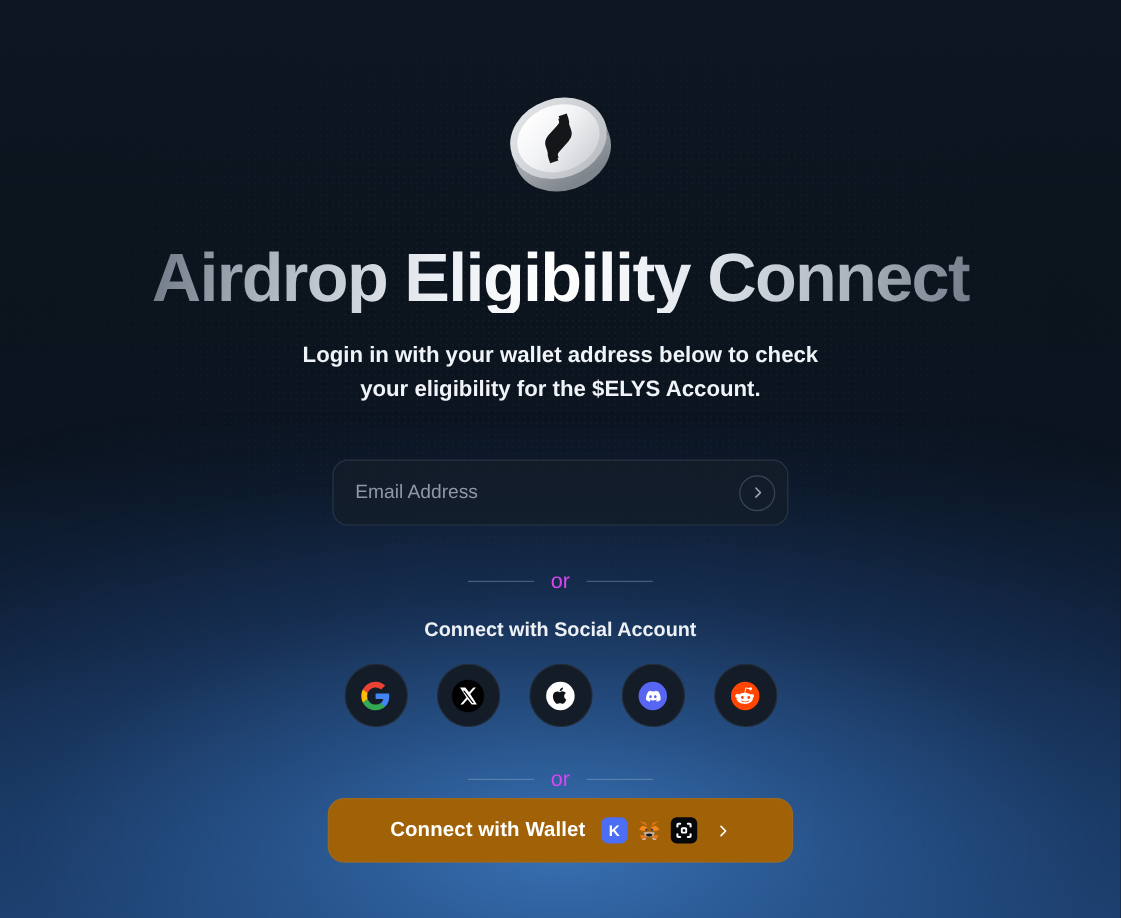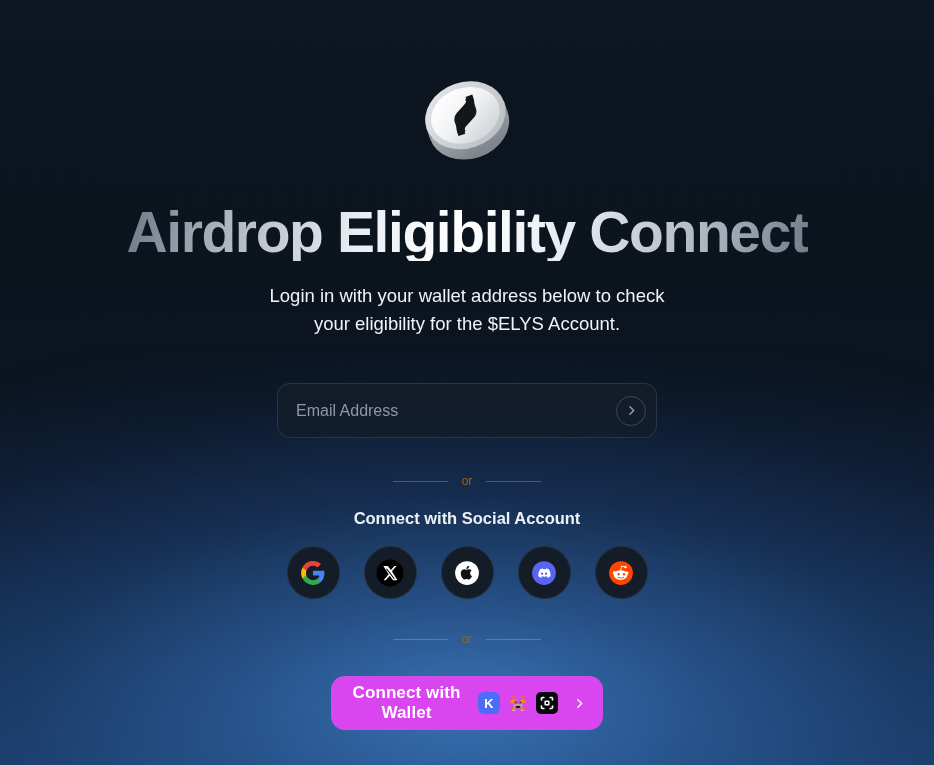--- a/index.html
+++ b/index.html
@@ -126,21 +126,21 @@
     -webkit-text-fill-color: transparent;
   }
 
   
   .subtitle {
     margin-top: 21px;
     text-align: center;
     color: #f0f3f7;
     font-size: 18.5px;
     line-height: 28px;
-    font-weight: 400;
+    font-weight: 700;
     max-width: 500px;
   }
 
   
   .email-row {
     margin-top: 45px;
     width: 380px;
     height: 55px;
     position: relative;
   }
@@ -184,22 +184,22 @@
     width: 240px;
   }
   .or-row.first { margin-top: 36px; }
   .or-row.second { margin-top: 33px; }
   .or-line {
     width: 55px;
     height: 1px;
     background: rgba(170,190,215,0.34);
   }
   .or-text {
-    color: #a16207;
-    font-size: 12px;
+    color: #d946ef;
+    font-size: 18px;
   }
 
   
   .social-label {
     margin-top: 21px;
     color: #edf1f6;
     font-size: 16.5px;
     font-weight: 700;
   }
   .social-row {
@@ -216,25 +216,25 @@
     display: flex;
     align-items: center;
     justify-content: center;
     cursor: pointer;
     padding: 0;
   }
   .social-btn svg { display: block; }
 
   
   .wallet-btn {
-    margin-top: 30px;
-    width: 272px;
+    margin-top: 5px;
+    width: 388px;
     height: 54px;
     border-radius: 14px;
-    background: #d946ef;
+    background: #a16207;
     border: 1px solid rgba(130,155,190,0.13);
     display: flex;
     align-items: center;
     justify-content: center;
     gap: 13px;
     cursor: pointer;
     padding: 0 16px;
   }
   .wallet-label {
     color: #ffffff;

